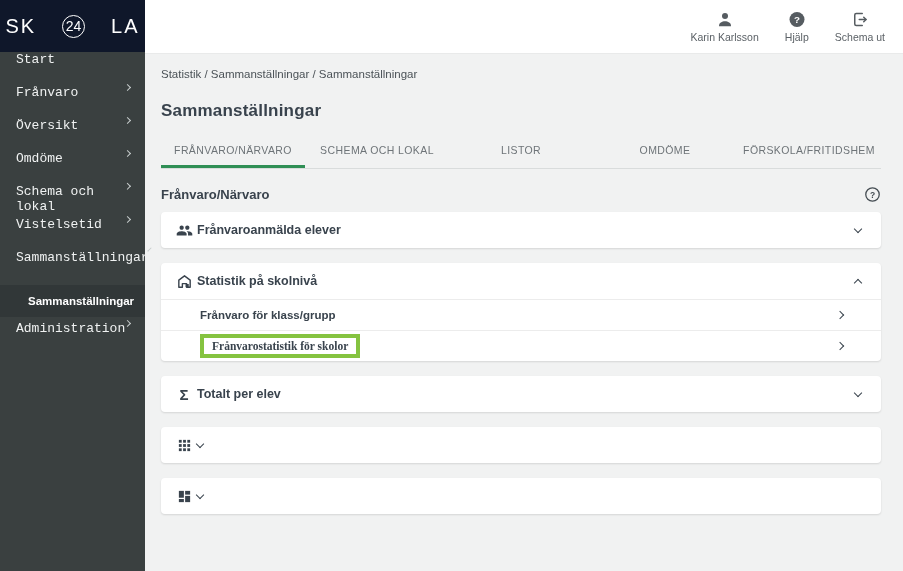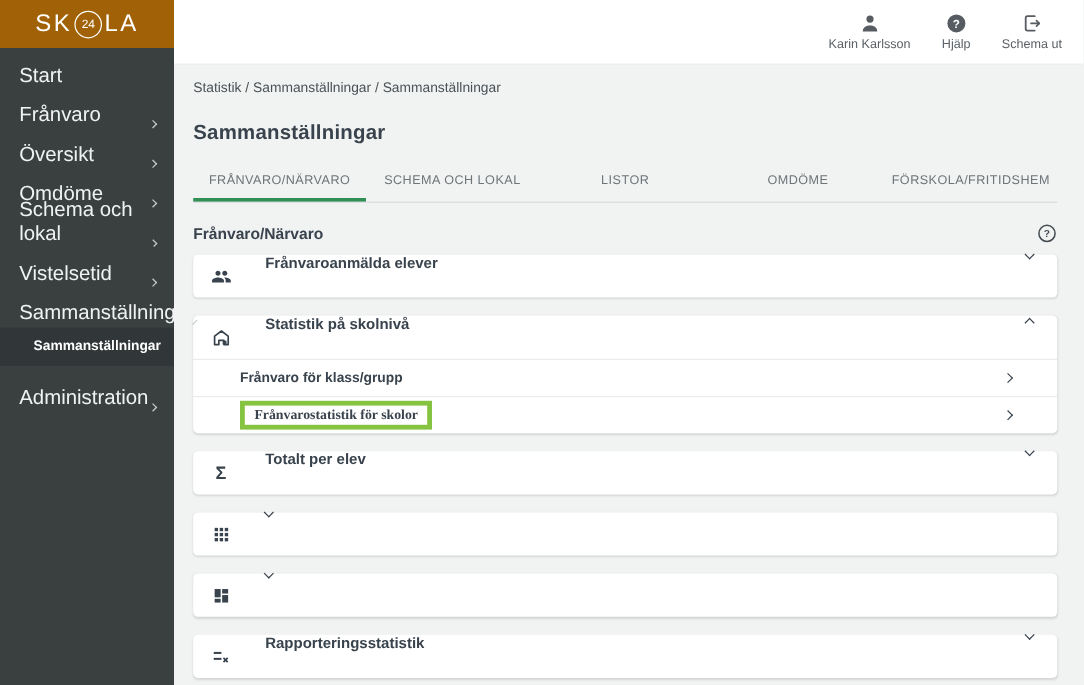--- a/index.html
+++ b/index.html
@@ -2,26 +2,26 @@
 <html><head>
 <meta charset="utf-8">
 <style>
   * { margin:0; padding:0; box-sizing:border-box; }
   html,body { width:903px; height:571px; overflow:hidden; }
   body { font-family:"Liberation Sans", sans-serif; background:#f1f2f2; }
   .app { position:relative; width:903px; height:571px; }
 
   
   .sidebar { position:absolute; left:0; top:0; bottom:0; width:145px; background:#3a4040; z-index:2; }
-  .logo { height:40px; background:#a16207; color:#fff; display:flex; align-items:center; justify-content:center;
-          font-size:20px; letter-spacing:2px; font-weight:400; cursor:pointer; }
+  .logo { height:52px; background:#0f172a; color:#fff; display:flex; align-items:center; justify-content:center;
+          font-size:20px; letter-spacing:2px; font-weight:400; cursor:pointer;gap:24px; }
   .logo-circle { display:inline-flex; width:23px; height:23px; border:1.5px solid #fff; border-radius:50%;
-                 align-items:center; justify-content:center; font-size:10px; letter-spacing:0; margin:0 2px; }
-  .nav-item { height:33px; display:flex; align-items:flex-end; justify-content:space-between;
-              padding:0 15px 0 16px; color:#f0f2f2; font-size:17px; cursor:pointer; }
+                 align-items:center; justify-content:center; font-size:14px; letter-spacing:0; margin:0 2px; }
+  .nav-item { height:33px; display:flex; align-items:flex-start; justify-content:space-between;
+              padding:0 15px 0 16px; color:#f0f2f2; font-size:13px; cursor:pointer;font-family:Liberation Mono, monospace; }
   .subnav { background:#313738; padding:1px 0; margin:2px 0 4px; }
   .nav-sub { height:30px; display:flex; align-items:center; padding-left:28px; color:#ffffff;
              font-size:11.5px; font-weight:bold; cursor:pointer; }
 
   
   .chev { display:inline-block; width:6px; height:6px; border-right:1.5px solid #39434d; border-bottom:1.5px solid #39434d; }
   .chev.right { transform:rotate(-45deg); }
   .chev.down  { transform:rotate(45deg); margin-top:-3px; }
   .chev.up    { transform:rotate(-135deg); margin-top:3px; }
   .chev.side  { width:5px; height:5px; border-color:#c7cccc; }
@@ -39,21 +39,21 @@
 
   .tabs { display:flex; border-bottom:1px solid #d9dcdc; margin-top:15px; }
   .tab { flex:1; text-align:center; font-size:10.5px; letter-spacing:.4px; color:#6e7478;
          padding:8px 0 9px; border-bottom:3px solid transparent; cursor:pointer; white-space:nowrap; }
   .tab.active { border-bottom-color:#2f8f55; }
 
   .section-head { display:flex; justify-content:space-between; align-items:center; margin:17px 0 9px; }
   .section-title { font-size:13px; font-weight:bold; color:#39434d; }
 
   .card { background:#fff; border-radius:4px; box-shadow:0 1px 2px rgba(0,0,0,.12); margin-bottom:15px; }
-  .card-head { display:flex; height:36px; padding:0 20px 0 14px; gap:28px; cursor:pointer; }
+  .card-head { display:flex; align-items:center; height:36px; padding:0 20px 0 14px; gap:4px; cursor:pointer; }
   .card-label { flex:1; font-size:12.5px; font-weight:600; color:#39434d; }
   .icon-cell { width:18px; display:flex; justify-content:center; align-items:center; }
   .sigma { font-size:15px; font-weight:bold; color:#39434d; line-height:1; }
 
   .sub-row { display:flex; align-items:center; height:31px; padding:0 38px 0 39px; border-top:1px solid #ececec; cursor:pointer; }
   .sub-label { flex:1; font-size:11.5px; font-weight:bold; color:#39434d; }
   .sub-label-wrap { flex:1; display:flex; align-items:center;font-family:Liberation Serif, serif; }
   .hl { border:4px solid #85c340; padding:2px 8px; font-size:11.5px; font-weight:bold; color:#39434d; background:#fff; }
 
   svg { display:block; }
@@ -235,29 +235,16 @@
               <rect x="3" y="3" width="8" height="11"></rect>
               <rect x="13" y="3" width="8" height="6"></rect>
               <rect x="13" y="11" width="8" height="10"></rect>
               <rect x="3" y="16" width="8" height="5"></rect>
             </svg>
           </span>
           <span class="chev down"></span>
         </div>
       </div>
 
-      <div class="card">
-        <div class="card-head">
-          <span class="icon-cell">
-            <svg width="17" height="17" viewBox="0 0 24 24" fill="#39434d">
-              <rect x="3" y="6" width="9" height="2.4"></rect>
-              <rect x="3" y="13" width="9" height="2.4"></rect>
-              <path d="M15.2 12.4l1.7 1.7 1.7-1.7 1.5 1.5-1.7 1.7 1.7 1.7-1.5 1.5-1.7-1.7-1.7 1.7-1.5-1.5 1.7-1.7-1.7-1.7z"></path>
-            </svg>
-          </span>
-          <span class="card-label">Rapporteringsstatistik</span>
-          <span class="chev down"></span>
-        </div>
-      </div>
 
     </div>
   </div>
 </div>
 
 </body></html>

